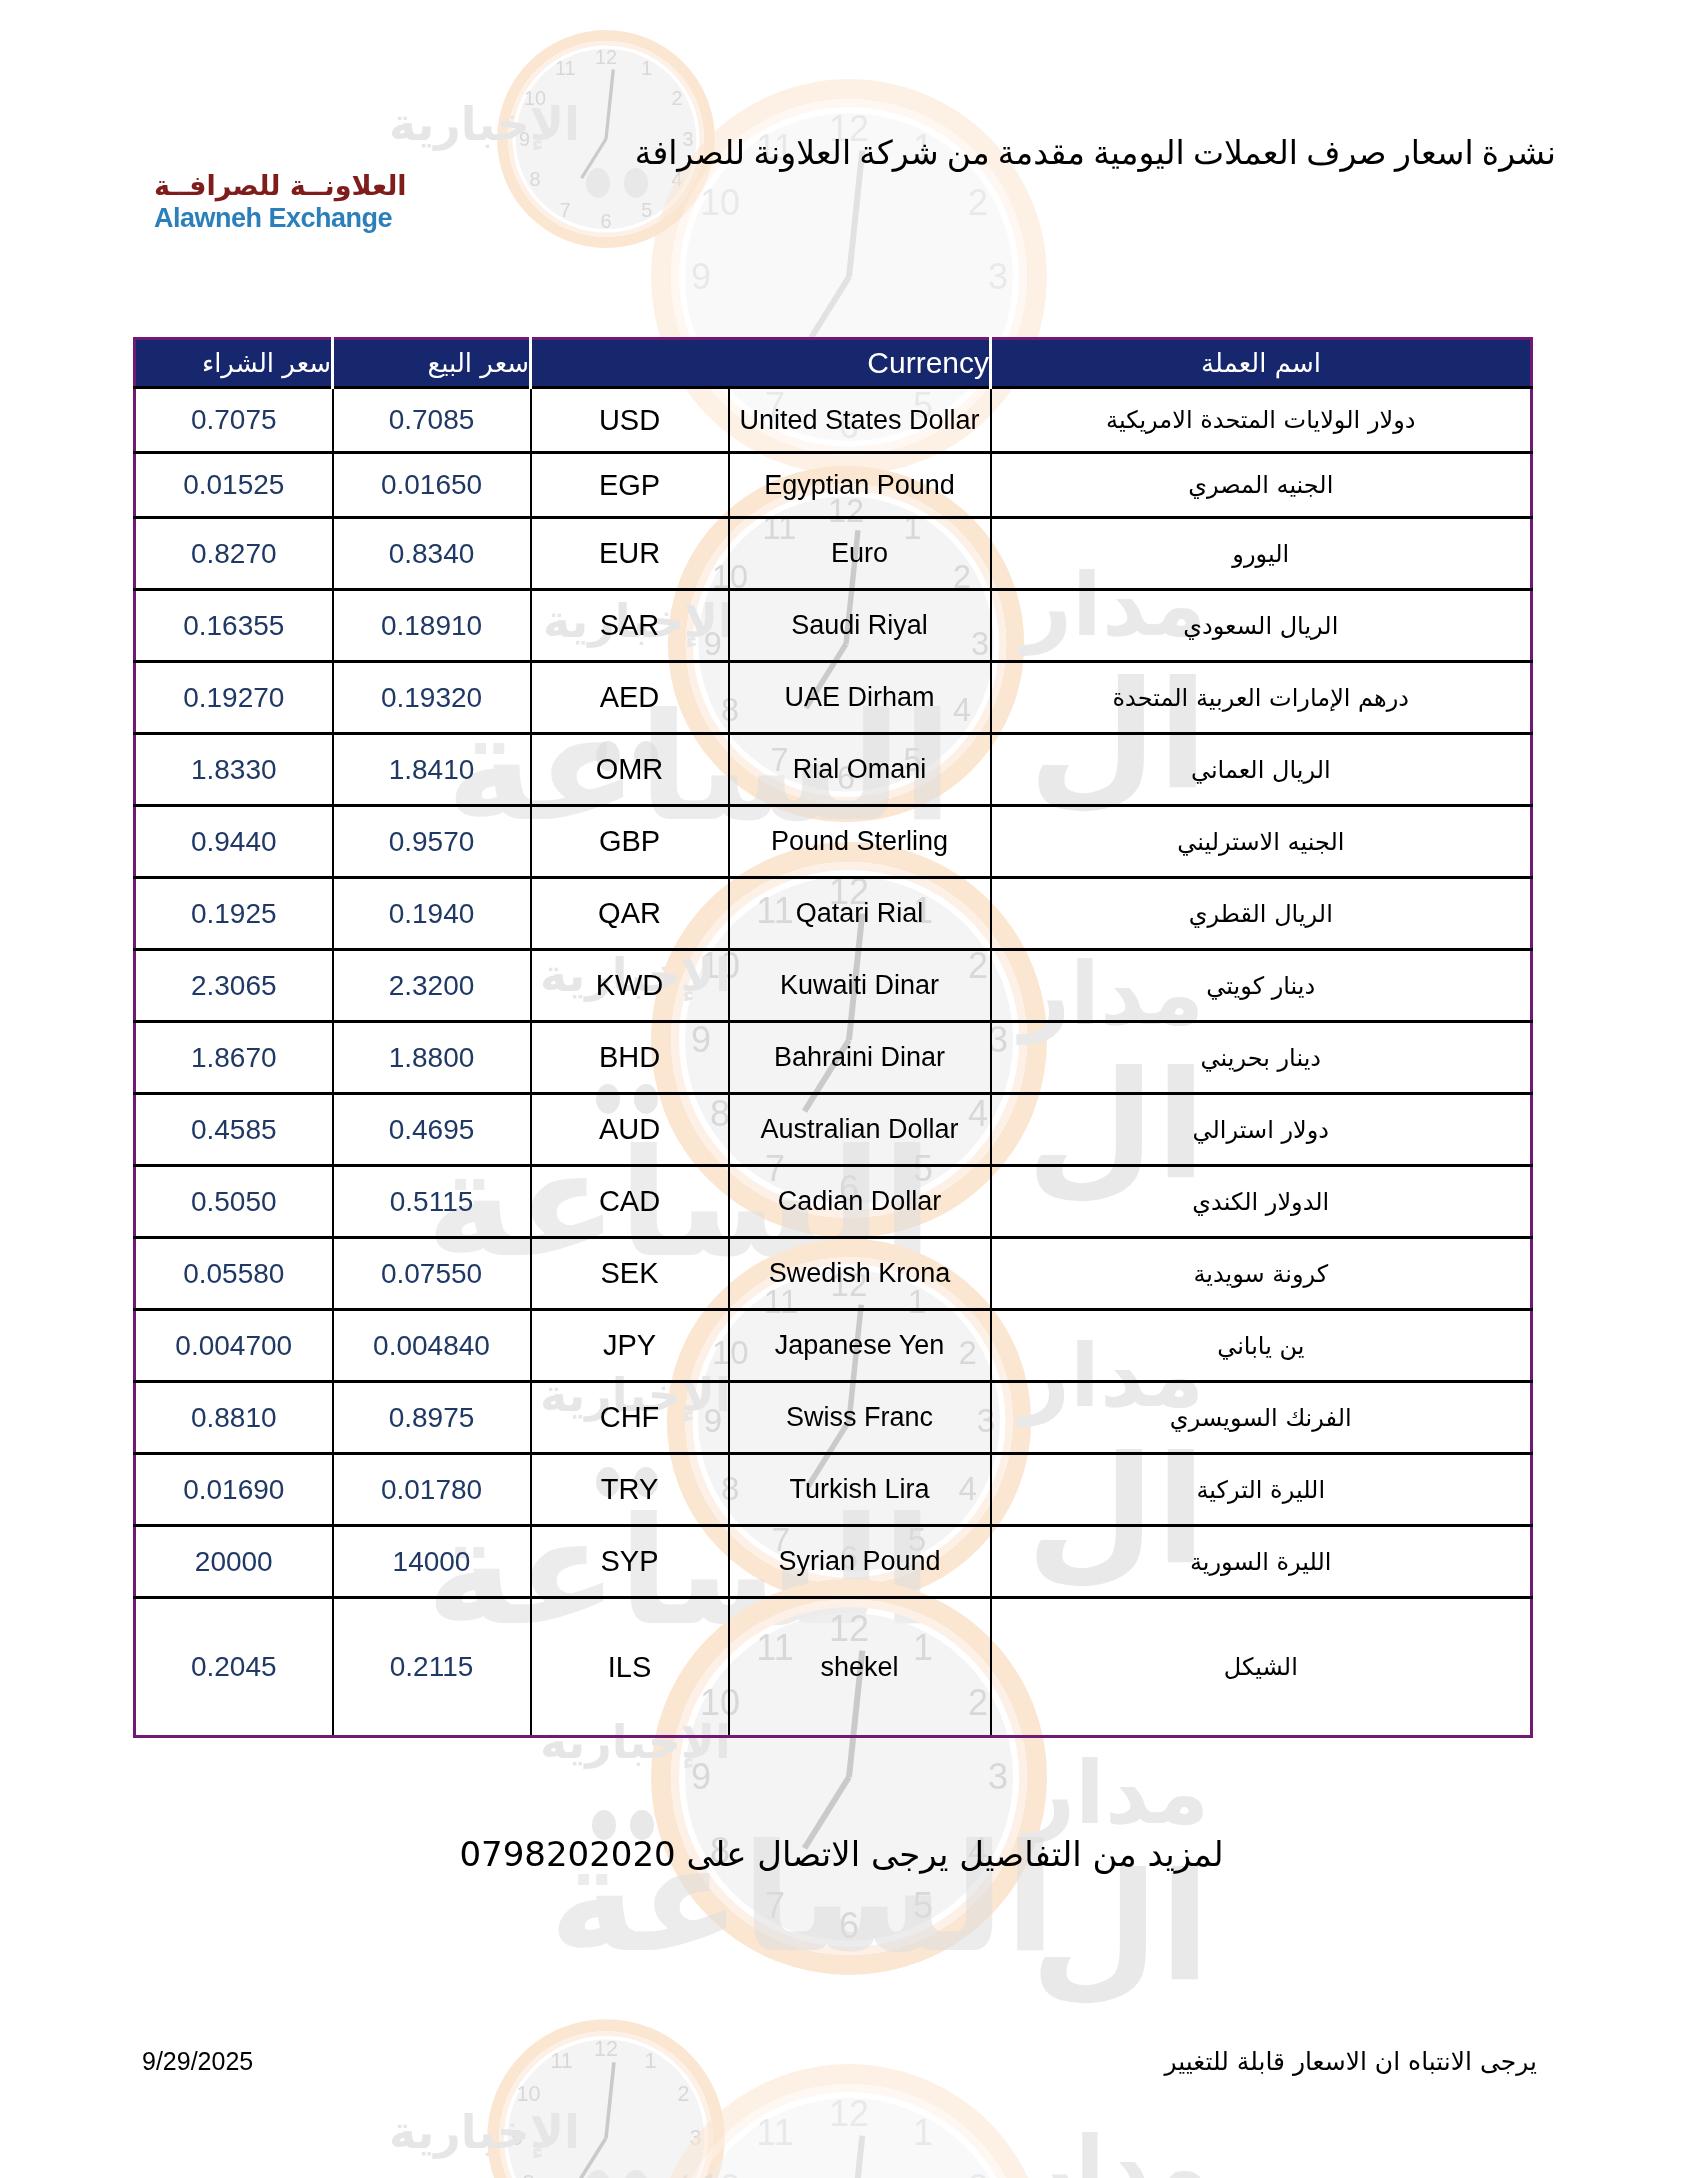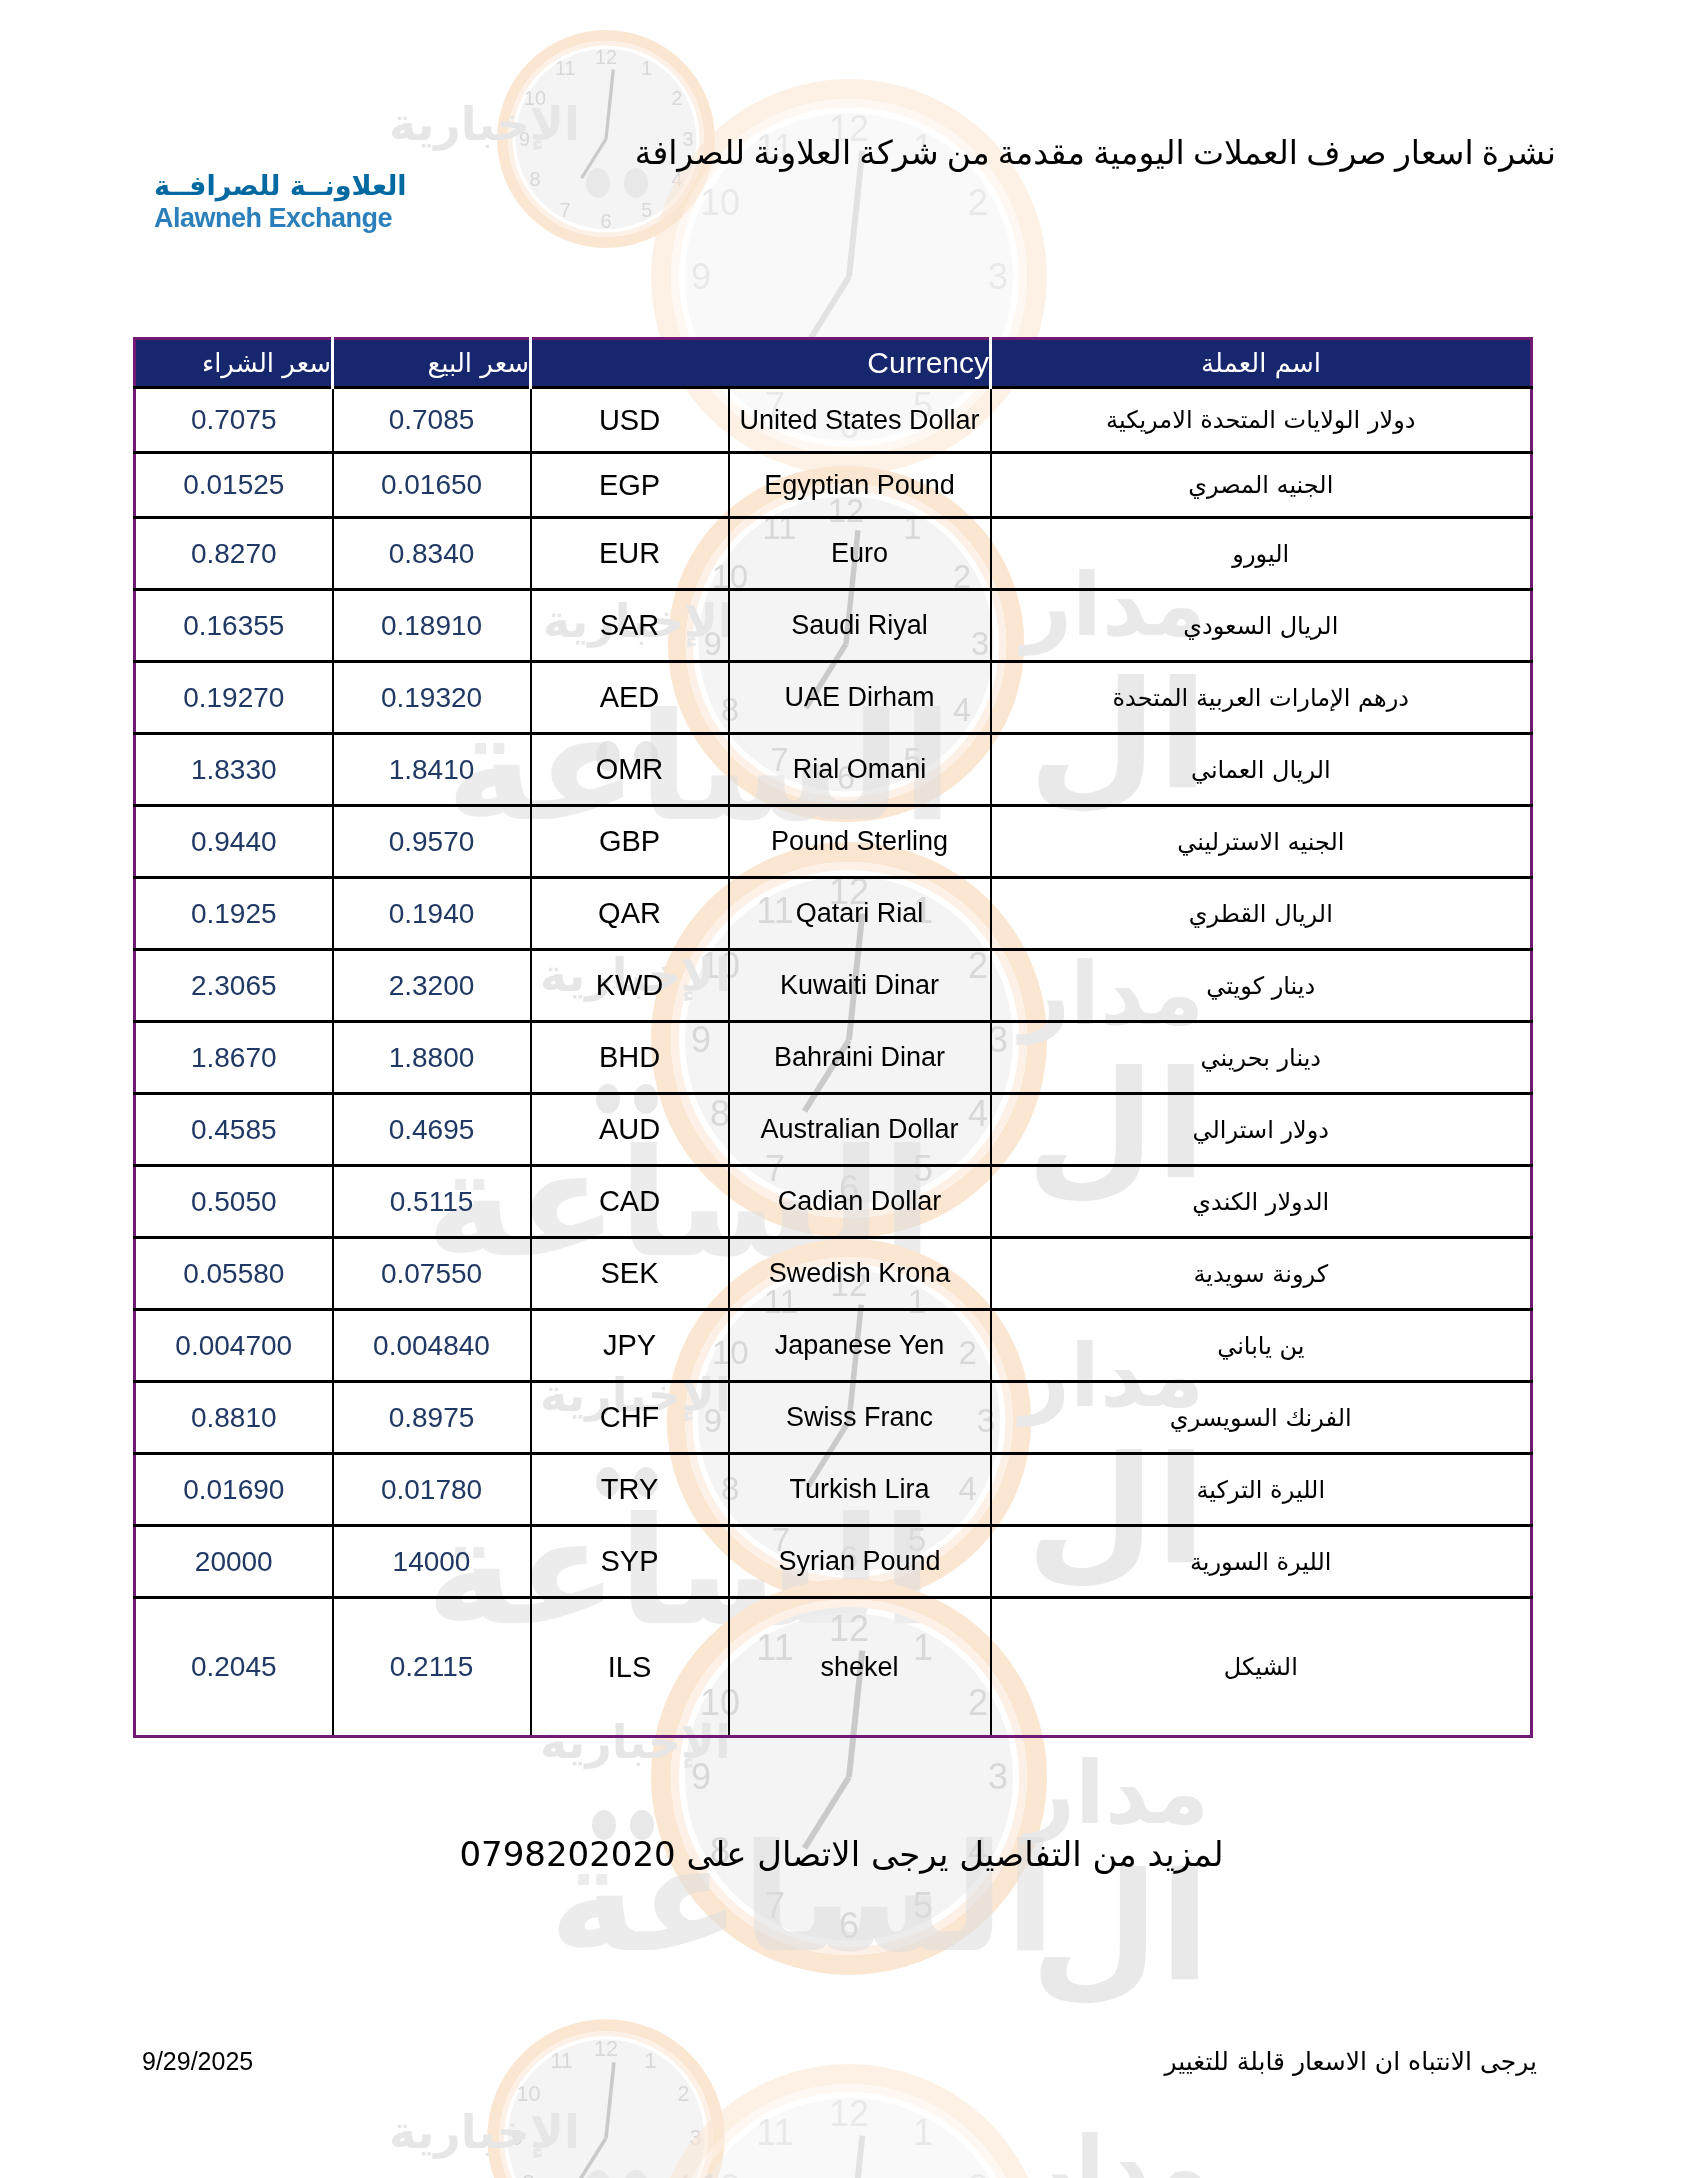--- a/index.html
+++ b/index.html
@@ -23,21 +23,21 @@
   .wm-dots span{position:absolute;width:24px;height:30px;border-radius:50%;background:#d6d6d6;display:block;}
   .wm-madar{position:absolute;font-family:"DejaVu Sans",sans-serif;font-weight:bold;
             font-size:87px;color:#d8d8d8;}
   .wm-saa{position:absolute;font-family:"DejaVu Sans",sans-serif;font-weight:bold;
           font-size:149px;color:#d8d8d8;line-height:1;}
   .wm-bigsaa{position:absolute;font-family:"DejaVu Sans",sans-serif;font-weight:bold;
              font-size:149px;color:#c2c2c2;opacity:.55;line-height:1;}
 
   
   .logo{position:absolute;left:154px;top:170px;z-index:2;}
-  .logo-ar{font-family:"DejaVu Sans",sans-serif;font-weight:bold;font-size:27px;color:#0369a1;}
+  .logo-ar{font-family:"DejaVu Sans",sans-serif;font-weight:bold;font-size:27px;color:#7f1d1d;}
   .logo-en{font-family:"Liberation Sans",sans-serif;font-weight:bold;font-size:27px;
            color:#2b7fbb;margin-top:2px;letter-spacing:-0.5px;}
   .doc-title{position:absolute;right:127px;top:133px;z-index:2;font-family:Liberation Serif, serif;
              font-size:33px;color:#000;}
 
   
   table.rates{position:absolute;left:133px;top:337px;width:1397px;z-index:2;
               border-collapse:collapse;table-layout:fixed;border:3px solid #701a75;}
   table.rates th{background:#16276d;color:#fff;height:46px;font-weight:normal;padding:0;}
   table.rates th + th{border-left:3px solid #fff;}

